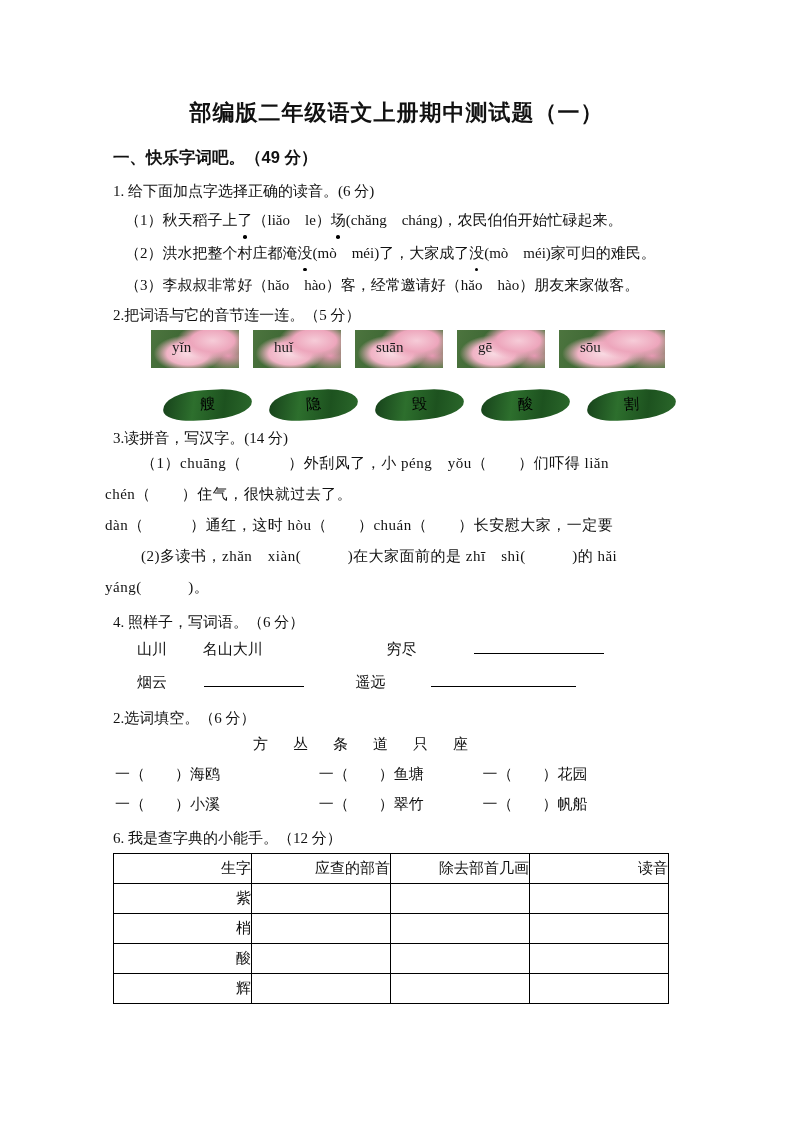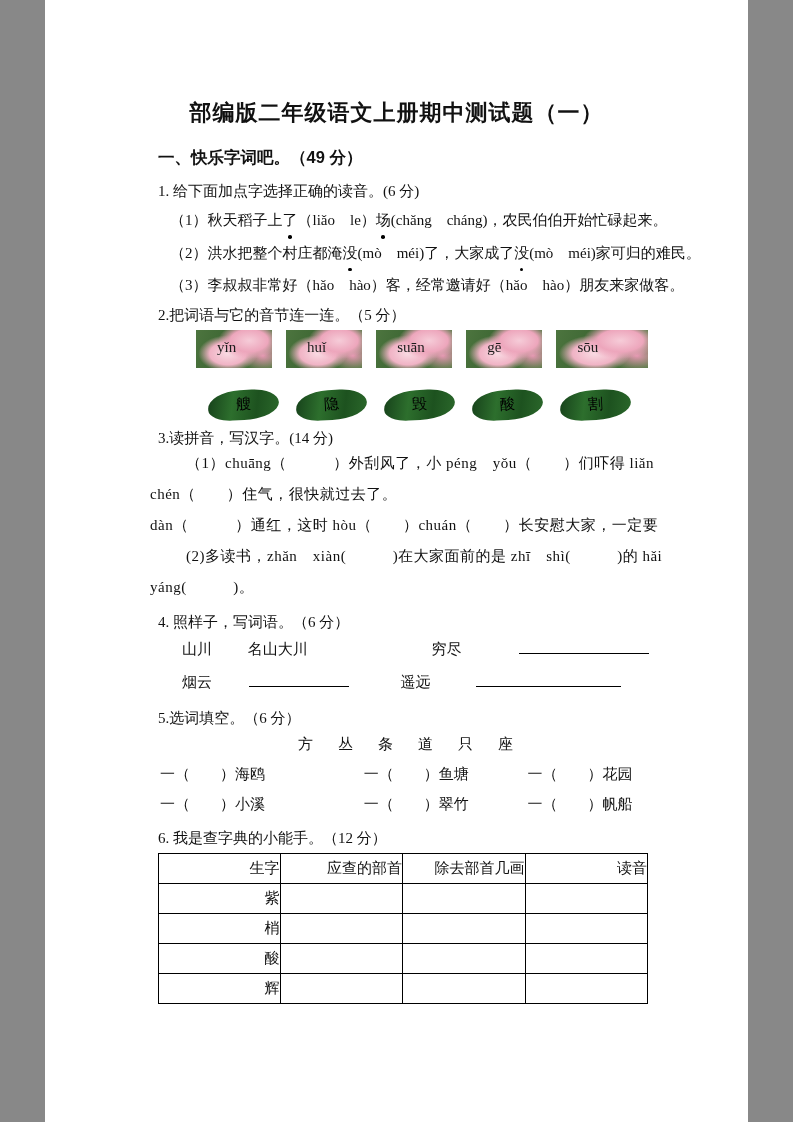--- a/index.html
+++ b/index.html
@@ -1,18 +1,18 @@
 <!DOCTYPE html>
 <html><head>
 <meta charset="utf-8">
 <style>
   html,body{margin:0;padding:0;background:#888;}
   .page{
     position:relative;
-    width:703px;height:1122px;
+    width:793px;height:1122px;
     margin:0 auto;
     background:#ffffff;
     color:#111;
     font-family:"Liberation Serif","DejaVu Serif",serif;
     font-size:15px;
     overflow:hidden;
   }
   .content{padding:97px 100px 0 113px;}
 
   .title{
@@ -173,21 +173,21 @@
       <span class="ml89">穷尽</span>
       <span class="blank w130 ml54"></span>
     </div>
     <div class="q4-row">
       <span class="ml24">烟云</span>
       <span class="blank w100 ml33"></span>
       <span class="ml48">遥远</span>
       <span class="blank w145 ml42"></span>
     </div>
 
-    <div class="q-label q5-label">5.选词填空。（6 分）</div>
+    <div class="q-label q5-label">2.选词填空。（6 分）</div>
     <div class="q5-options">方　丛　条　道　只　座</div>
     <div class="q5-row">
       <span class="grp g1">一（　　）海鸥</span>
       <span class="grp g2">一（　　）鱼塘</span>
       <span class="grp">一（　　）花园</span>
     </div>
     <div class="q5-row">
       <span class="grp g1">一（　　）小溪</span>
       <span class="grp g2">一（　　）翠竹</span>
       <span class="grp">一（　　）帆船</span>

